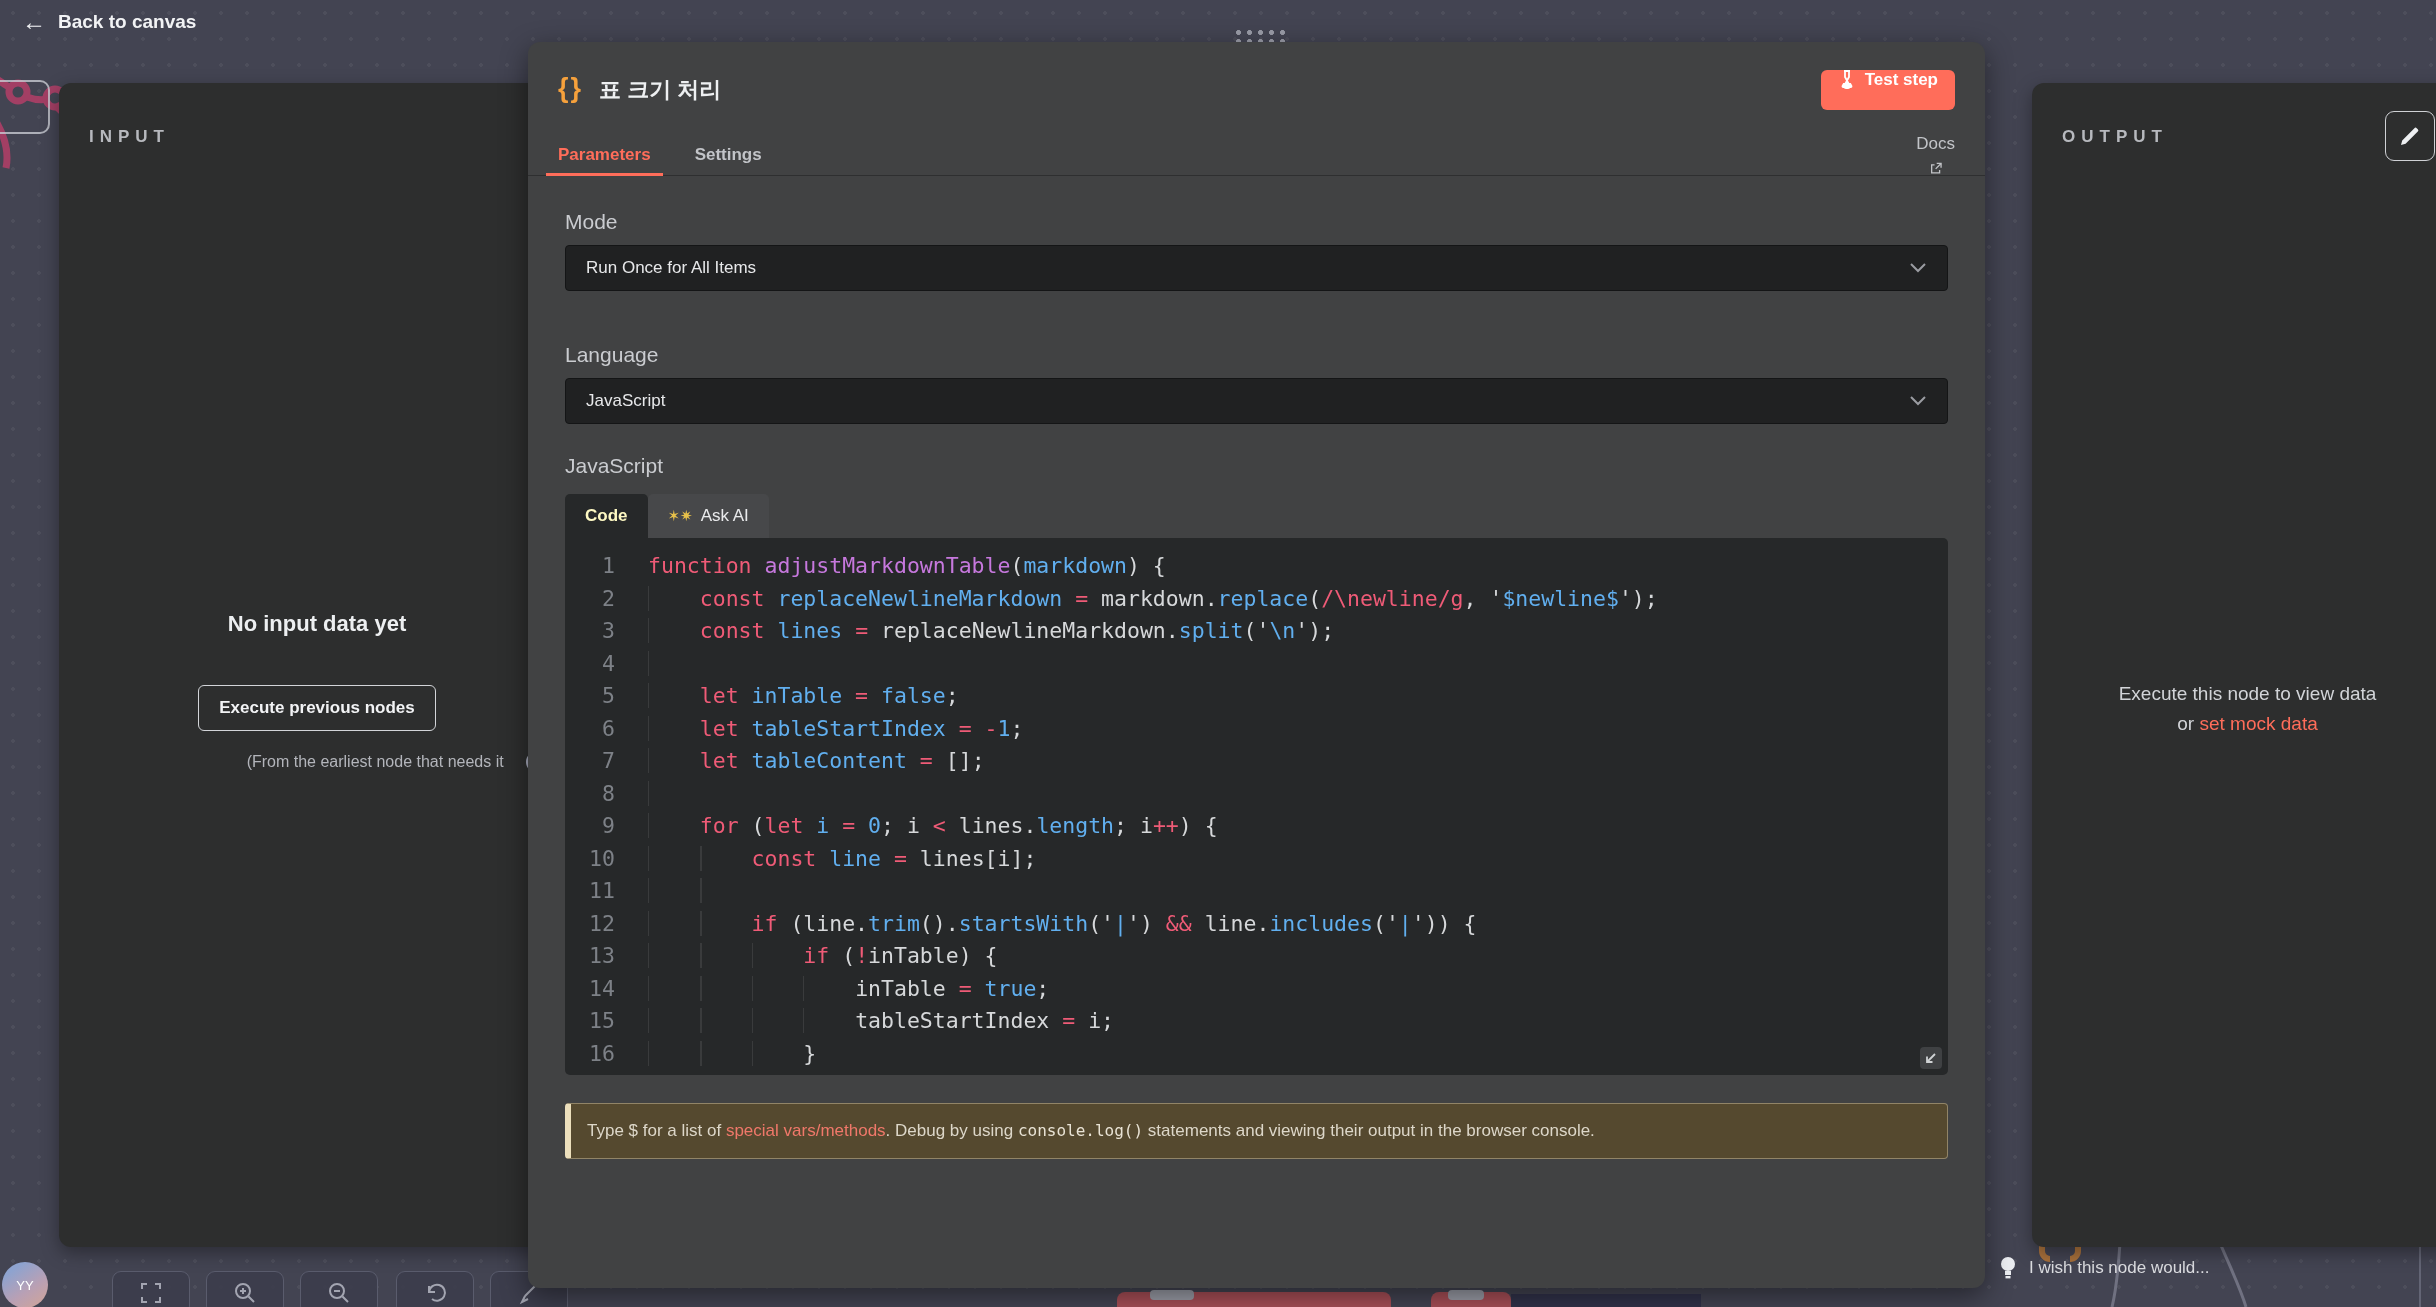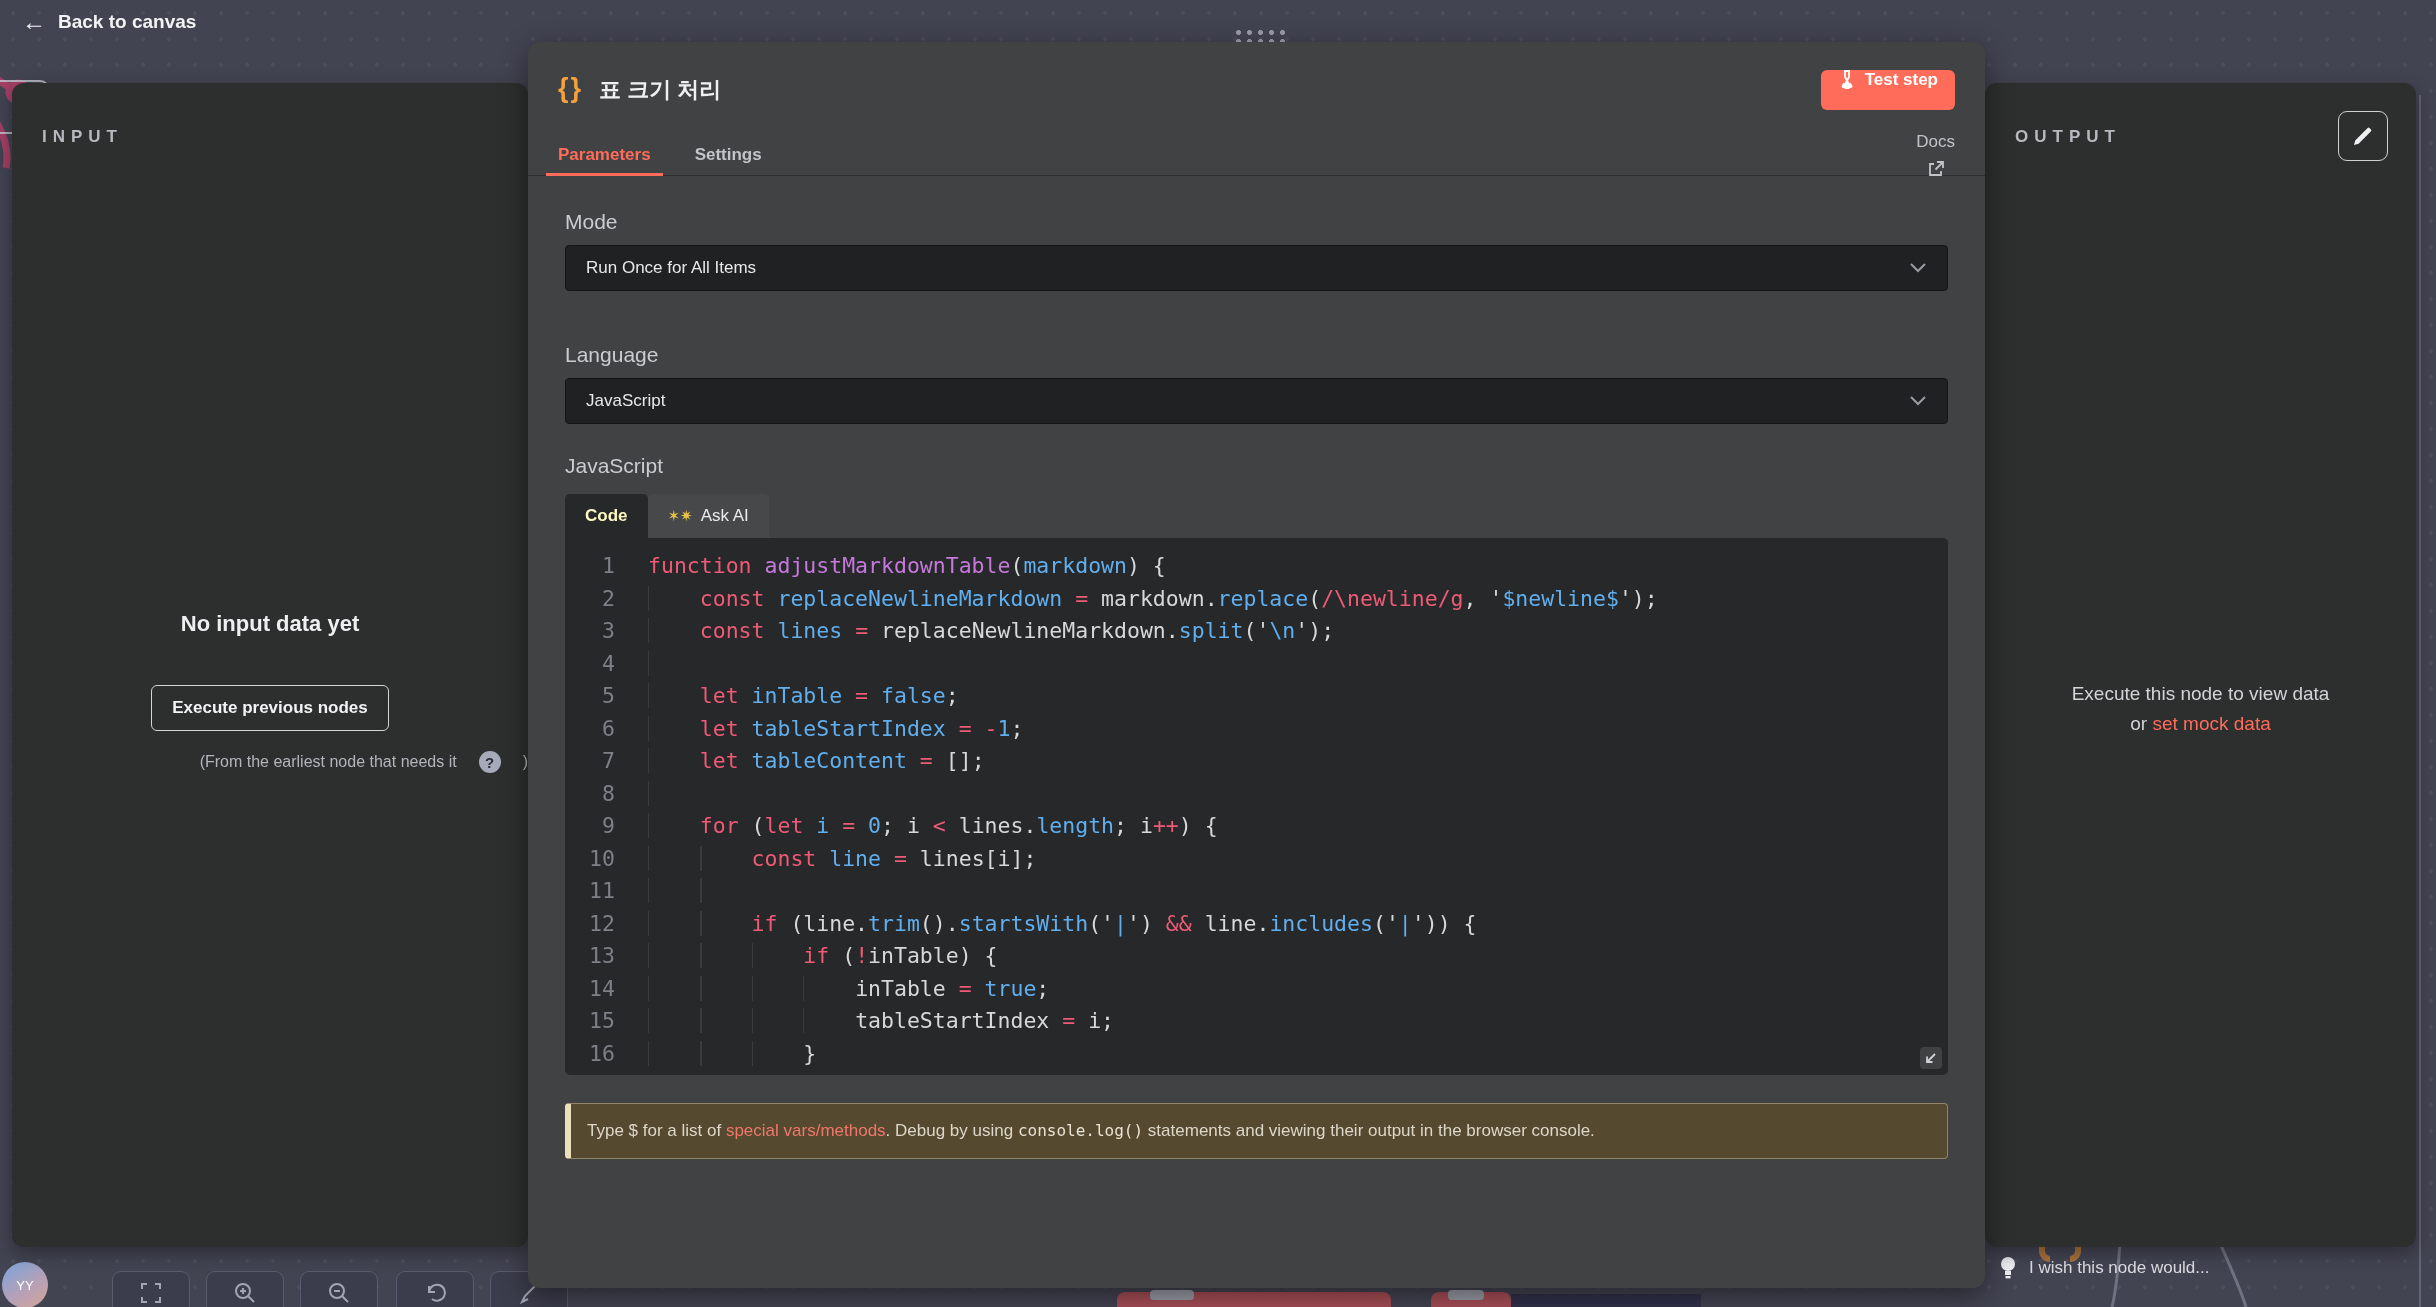--- a/index.html
+++ b/index.html
@@ -55,21 +55,21 @@
   .wish {
     position:absolute; left:1998px; top:1255px; z-index:1;
     display:flex; align-items:center; gap:11px; font-size:17px; color:#dcdde1; cursor:pointer;
   }
   .hooks { position:absolute; left:2036px; top:1243px; z-index:1; }
   .gray-curves { position:absolute; left:2090px; top:1243px; z-index:0; }
 
   
   .side-panel {
     position:absolute; top:83px; height:1164px; background:#2d2e2e;
-    border-radius:12px; z-index:2; box-shadow:0 6px 18px rgba(0,0,0,.35);
+    border-radius:12px; z-index:2; box-shadow:0 6px 18px rgba(0,0,0,.35);margin-left:47px;
   }
   .side-panel.input  { left:12px;   width:516px; }
   .side-panel.output { left:1985px; width:431px; }
   .panel-caption {
     position:absolute; top:44px; left:30px;
     font-size:17px; font-weight:600; letter-spacing:6px; color:#b7b9be;
   }
   .empty-block { position:absolute; left:0; right:0; top:528px; text-align:center; }
   .empty-title { font-size:22px; font-weight:700; color:#edeff1; }
   .exec-btn {
@@ -105,21 +105,21 @@
   .node-icon { font-size:27px; font-weight:700; color:#f6a13c; letter-spacing:2px; margin-top:1px; }
   .node-title { font-size:22px; font-weight:700; color:#eef0f2; margin-left:16px; margin-top:3px; }
   .test-step-btn {
     position:absolute; right:30px; top:28px; height:40px; padding:0 17px;
     background:#ff6d5a; border:none; border-radius:6px; cursor:pointer;
     display:flex; gap:9px;
     font-size:17px; font-weight:700; color:#ffffff; font-family:inherit;
   }
   .tabs-row {
     position:relative; margin:0 0 0 0; padding:0 30px; height:42px;
-    display:flex; align-items:center;
+    display:flex; 
     border-bottom:1px solid rgba(0,0,0,.28);
   }
   .tab { font-size:17px; font-weight:600; color:#c2c4c8; margin-right:44px; cursor:pointer; position:relative; height:100%; display:flex; align-items:center; }
   .tab.active { color:#ff6d5a; }
   .tab.active::after { content:""; position:absolute; left:-12px; right:-12px; bottom:-1px; height:3px; background:#ff6d5a; }
   .docs-link { margin-left:auto; display:flex; align-items:center; gap:8px; font-size:17px; color:#c2c4c8; cursor:pointer;flex-direction:column; }
 
   .param-body { padding:0 37px; }
   .field-label { margin-top:34px; font-size:21px; color:#caccd0; }
   .select-box {

